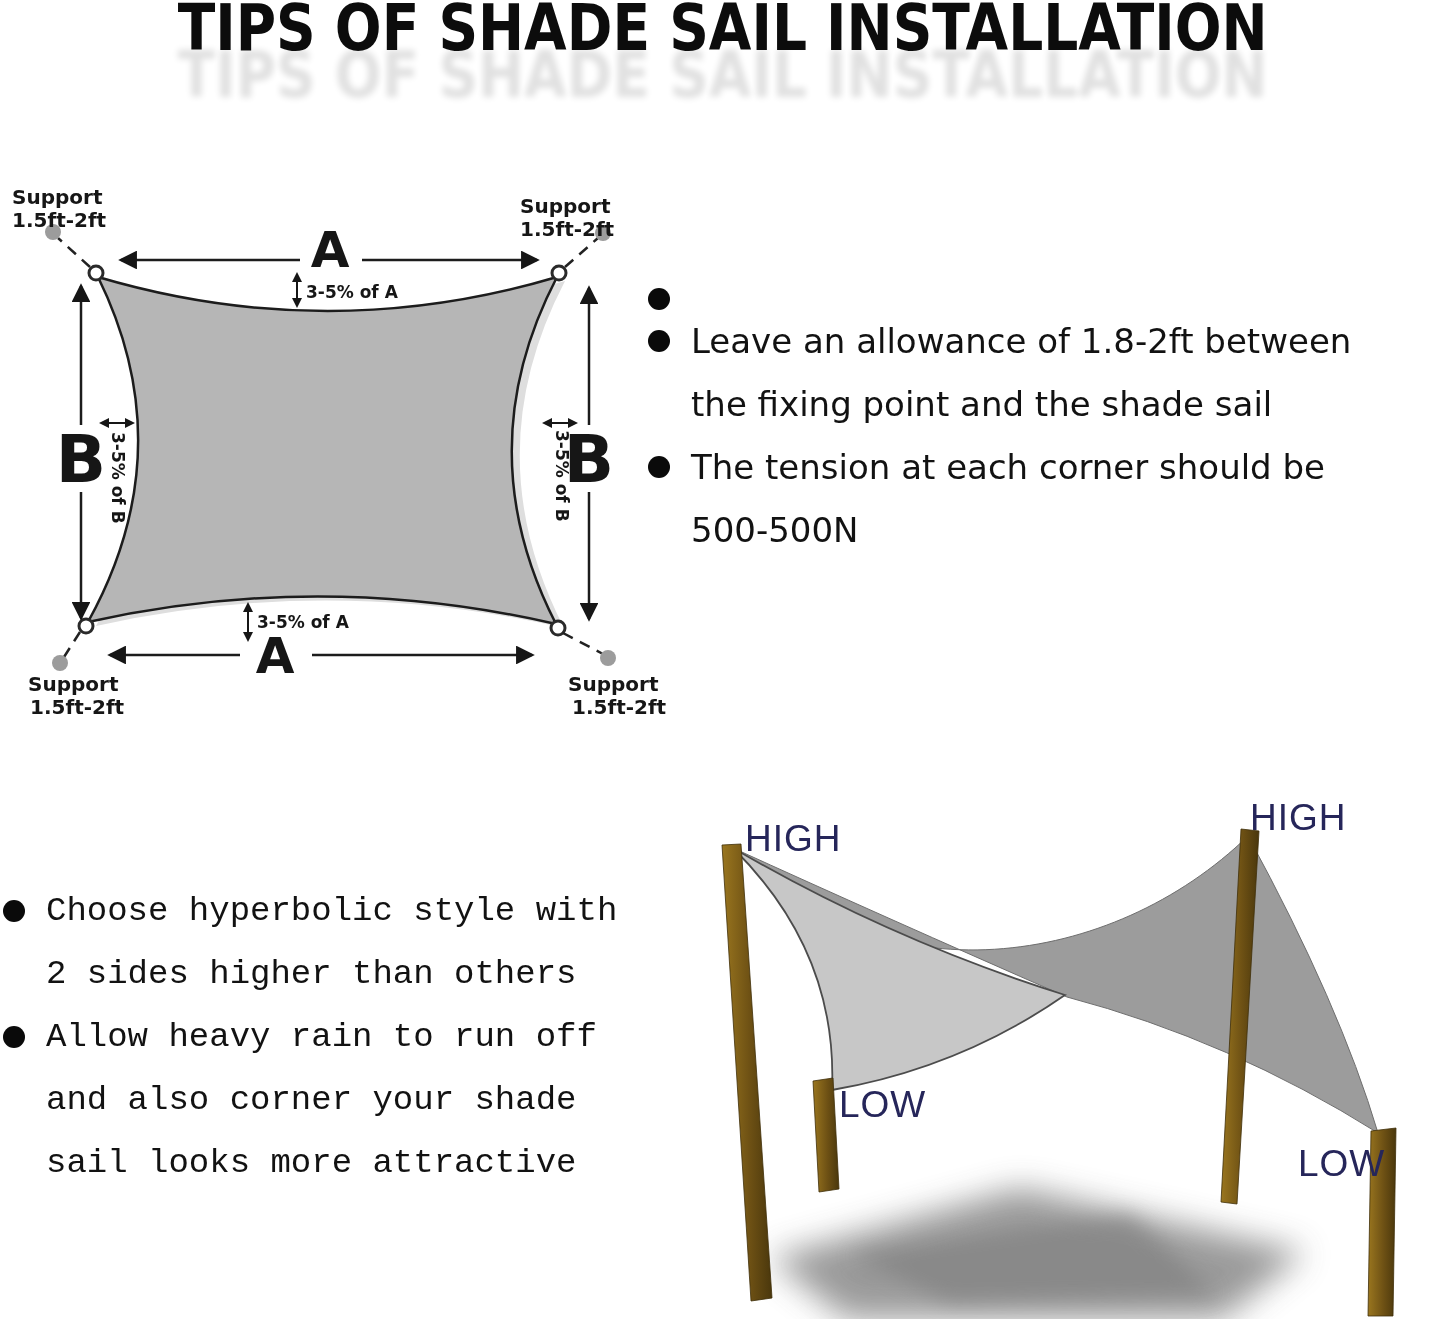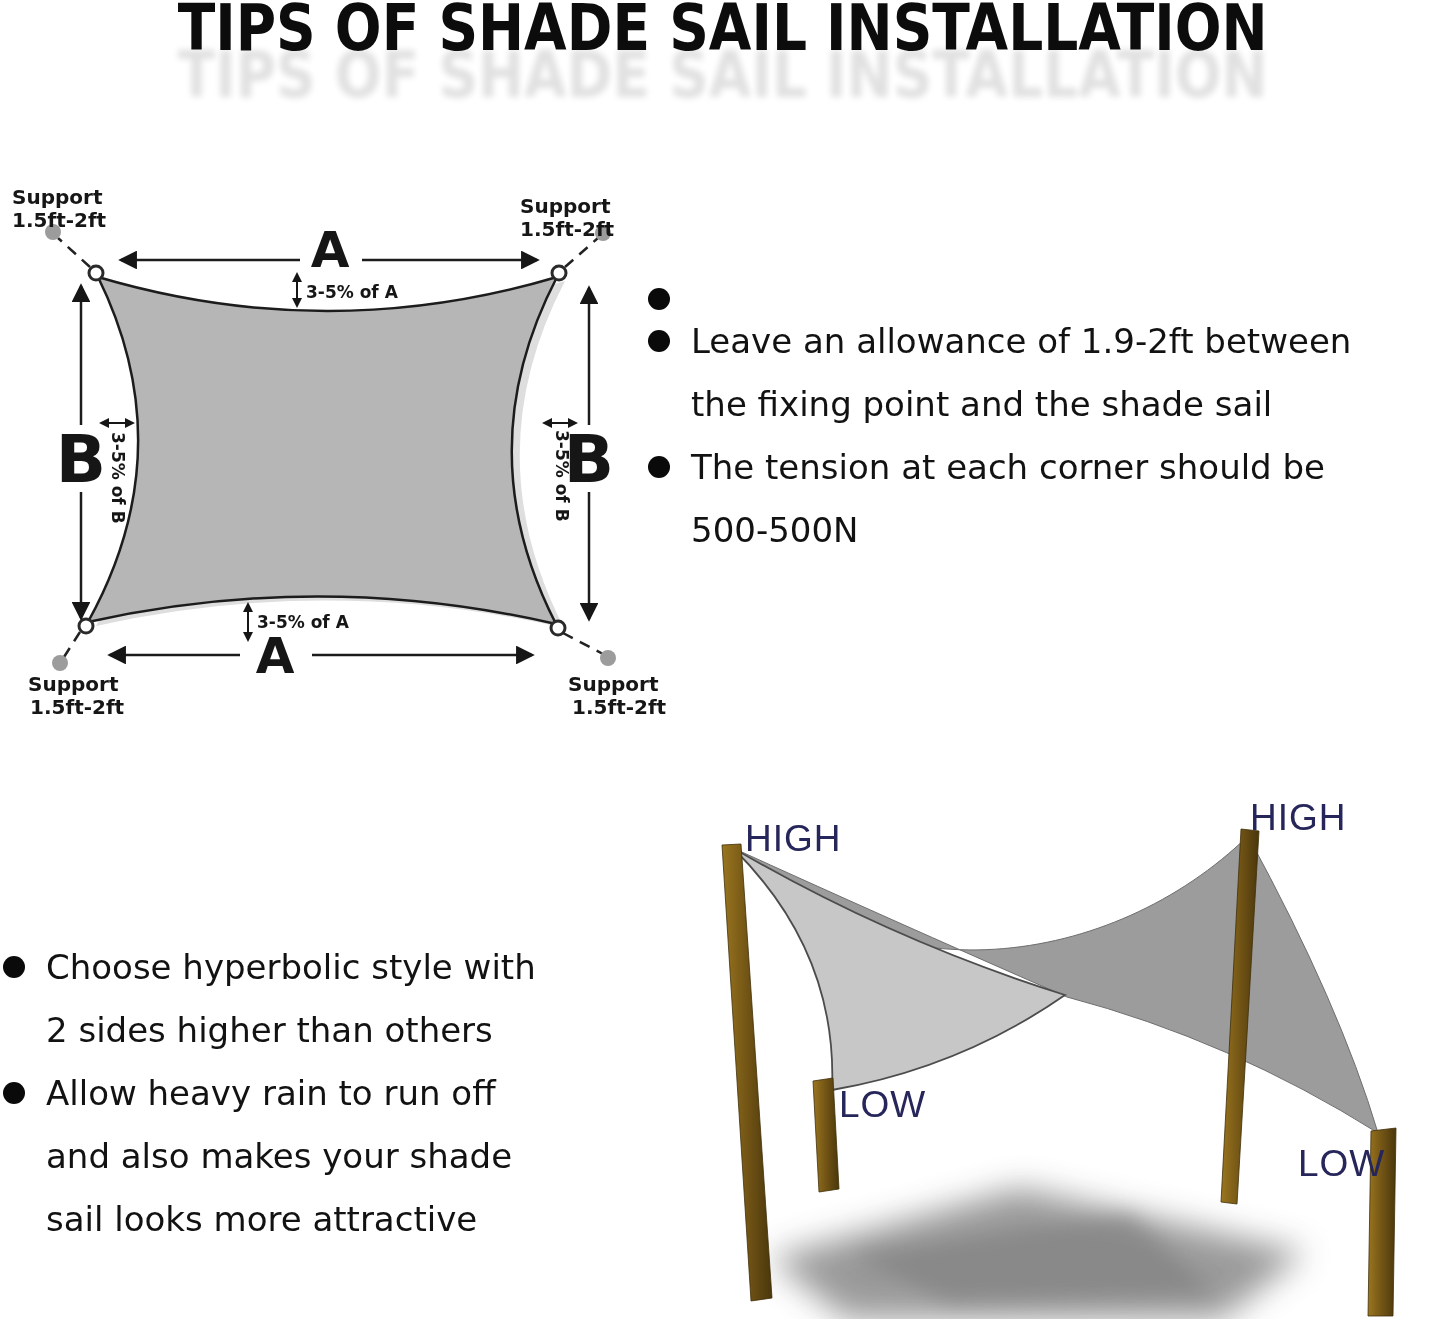--- a/index.html
+++ b/index.html
@@ -16,21 +16,21 @@
     font-size:64px;font-weight:bold;line-height:64px;color:#0c0c0c;
     transform:scaleX(0.86);transform-origin:center top;
     text-shadow:0 47px 7px rgba(0,0,0,0.12);
     font-family:"DejaVu Sans",sans-serif;letter-spacing:0px;
   }
   svg{position:absolute;}
   #diagram-svg{left:0;top:170px;}
   #install-svg{left:640px;top:760px;}
   .tips{position:absolute;font-size:34px;line-height:63px;color:#121212;}
   .tips-right{left:648px;top:268px;width:800px;}
-  .tips-left{left:3px;top:936px;width:640px;}
+  .tips-left{left:3px;top:880px;width:640px;font-family:Liberation Mono, monospace;}
   .tip{display:flex;align-items:flex-start;}
   .dot{width:22px;height:22px;border-radius:50%;background:#0a0a0a;flex:none;margin-top:20px;}
   .tip-text{white-space:pre-line;margin-left:21px;}
   .svg-label{font-family:"DejaVu Sans",sans-serif;fill:#161616;}
   .hl-label{font-family:"Liberation Sans","DejaVu Sans",sans-serif;fill:#26265a;font-size:37px;letter-spacing:1px;}
 </style>
 </head>
 <body>
 
 <div class="title-wrap">
@@ -110,40 +110,40 @@
   <line x1="248" y1="604" x2="248" y2="640" stroke="#161616" stroke-width="2" marker-start="url(#ahs)" marker-end="url(#ahs)"></line>
   <text class="svg-label" x="257" y="628" font-size="17" font-weight="700">3-5% of A</text>
 </svg>
 
 <div class="tips tips-right">
   <div class="tip">
     <span class="dot"></span>
   </div>
   <div class="tip">
     <span class="dot"></span>
-    <span class="tip-text">Leave an allowance of 1.9-2ft between
+    <span class="tip-text">Leave an allowance of 1.8-2ft between
 the fixing point and the shade sail</span>
   </div>
   <div class="tip">
     <span class="dot"></span>
     <span class="tip-text">The tension at each corner should be
 500-500N</span>
   </div>
 </div>
 
 <div class="tips tips-left">
   <div class="tip">
     <span class="dot"></span>
     <span class="tip-text">Choose hyperbolic style with
 2 sides higher than others</span>
   </div>
   <div class="tip">
     <span class="dot"></span>
     <span class="tip-text">Allow heavy rain to run off
-and also makes your shade
+and also corner your shade
 sail looks more attractive</span>
   </div>
 </div>
 
 <svg id="install-svg" width="805" height="559" viewBox="640 760 805 559" font-family="DejaVu Sans, sans-serif">
   <defs>
     <linearGradient id="wood" x1="0" y1="0" x2="1" y2="0">
       <stop offset="0" stop-color="#9a761f"></stop>
       <stop offset="0.55" stop-color="#6e5114"></stop>
       <stop offset="1" stop-color="#4a370c"></stop>

